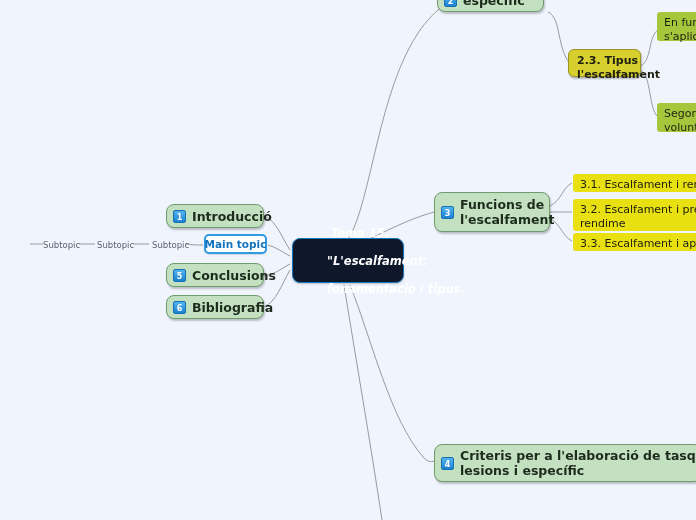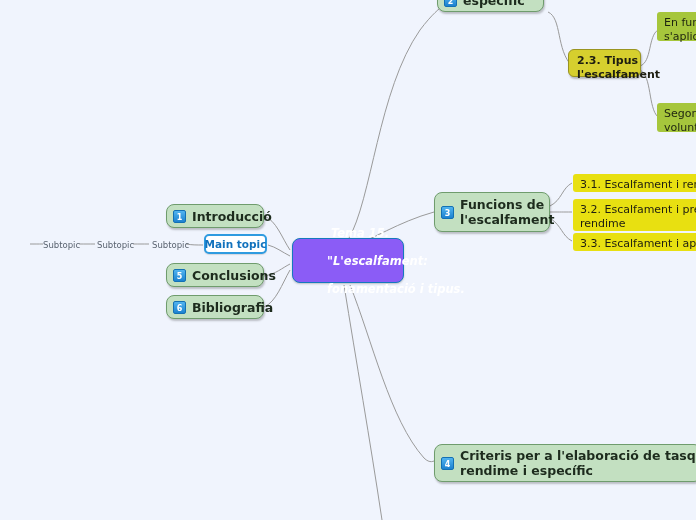--- a/index.html
+++ b/index.html
@@ -35,21 +35,21 @@
     position: absolute;
     box-sizing: border-box;
     display: flex;
     align-items: center;
     border-radius: 7px;
     white-space: pre;
   }
 
   
   .node-root {
-    background: #8b5cf6;
+    background: #0f172a;
     border: 1px solid #1579bd;
     border-radius: 8px;
     color: #ffffff;
     font-style: italic;
     font-weight: bold;
     font-size: 11.5px;
     line-height: 14px;
     text-align: center;
     justify-content: center;
     padding: 6px 10px;
@@ -241,21 +241,21 @@
     <span class="node-label">específic</span>
   </div>
 
   <div class="node node-green" style="left:434px; top:192px; width:116px; height:40px;">
     <span class="badge">3</span>
     <span class="node-label"><span>Funcions de</span><br><span>l'escalfament</span></span>
   </div>
 
   <div class="node node-green" style="left:434px; top:444px; width:268px; height:38px;">
     <span class="badge">4</span>
-    <span class="node-label"><span>Criteris per a l'elaboració de tasques d'esc</span><br><span>rendime i específic</span></span>
+    <span class="node-label"><span>Criteris per a l'elaboració de tasques d'esc</span><br><span>lesions i específic</span></span>
   </div>
 
   <div class="node node-olive-box" style="left:568px; top:49px; width:73px; height:28px;">
     <span class="node-label"><span>2.3. Tipus</span><br><span>l'escalfament</span></span>
   </div>
 
   <div class="node node-olive" style="left:657px; top:12px; width:60px; height:29px;">
     <span class="node-label"><span>En fun</span><br><span>s'apliq</span></span>
   </div>
 

